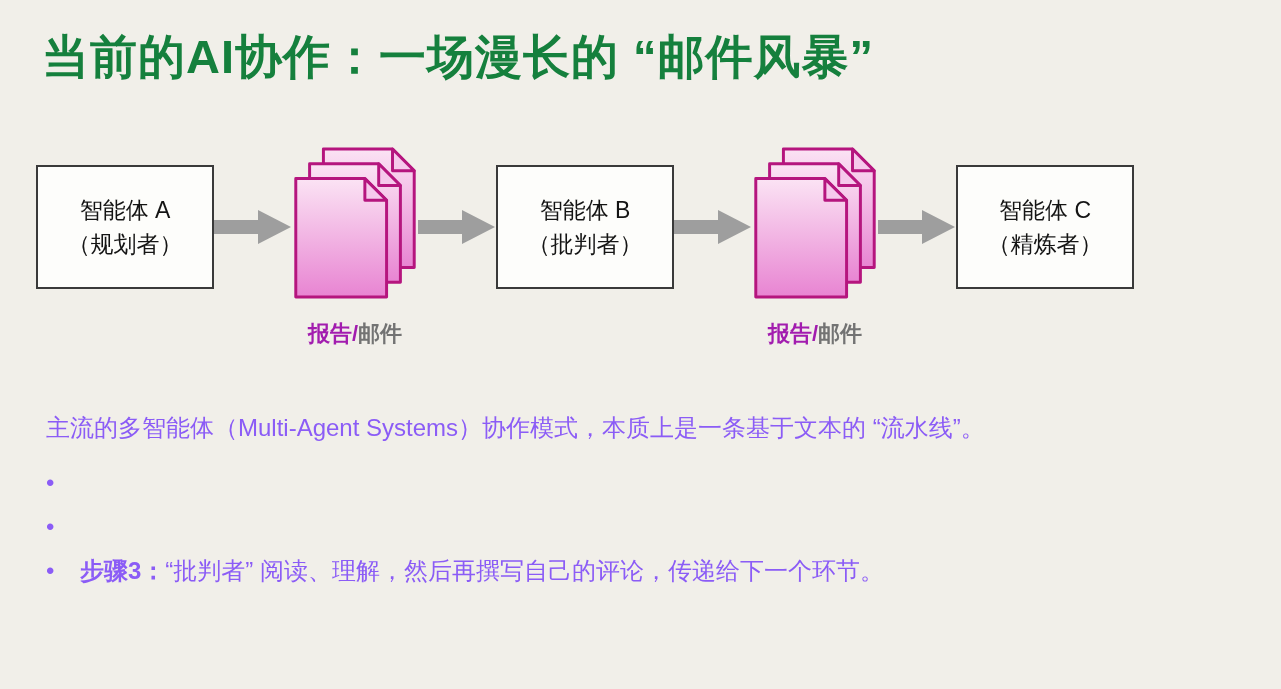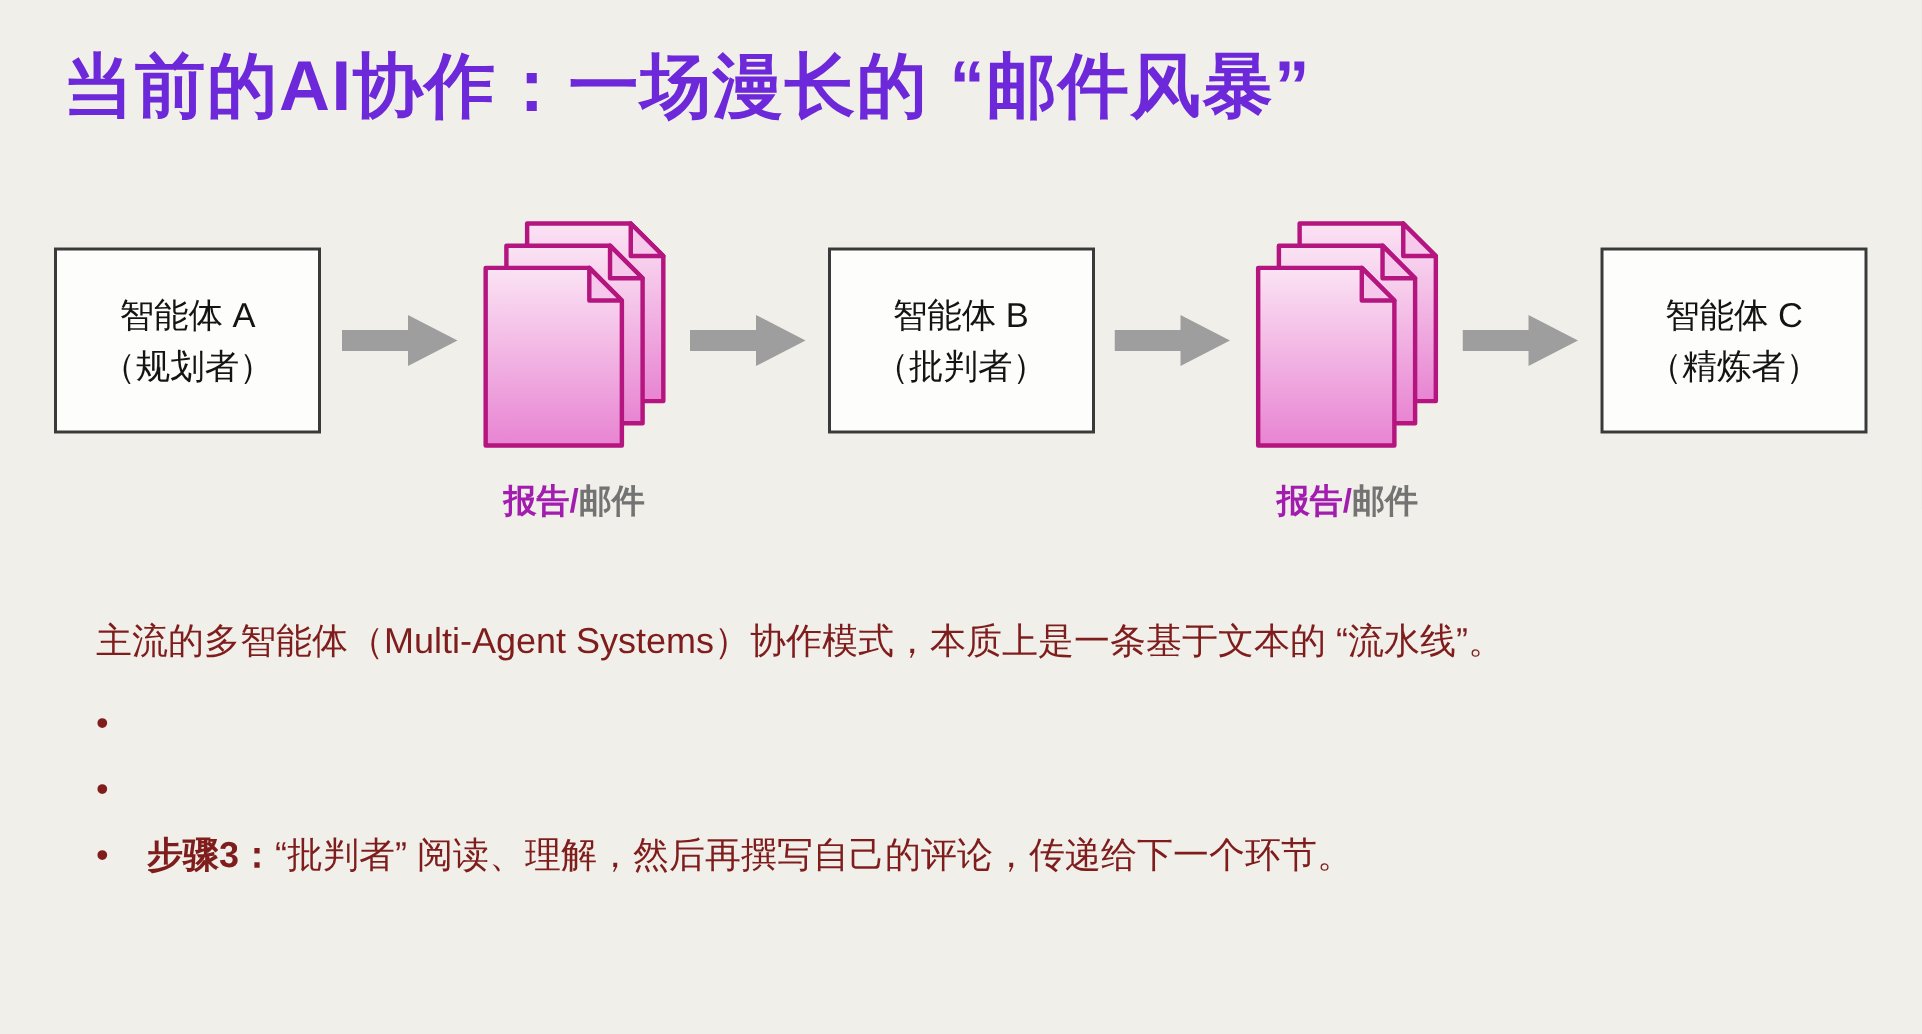--- a/index.html
+++ b/index.html
@@ -9,30 +9,29 @@
     background: #f1efe9;
     position: relative;
     overflow: hidden;
     color: #141414;
   }
   .title {
     margin: 26px 40px 0 42px;
     font-size: 47px;
     font-weight: 900;
     letter-spacing: 1px;
-    color: #6d28d9;
+    color: #15803d;
     white-space: nowrap;
   }
   
   .diagram {
     margin-top: 56px;
     padding: 0 36px;
     display: flex;
     align-items: flex-start;
-    justify-content: space-between;
   }
   .agent-box {
     margin-top: 20px;
     width: 178px;
     height: 124px;
     background: #fdfdfb;
     border: 2px solid #3a3a3a;
     display: flex;
     flex-direction: column;
     align-items: center;
@@ -58,23 +57,23 @@
   .doc-label {
     margin-top: 20px;
     font-size: 22px;
     font-weight: 700;
     white-space: nowrap;
   }
   .doc-label .p1 { color: #a21caf; }
   .doc-label .p2 { color: #737373; }
   
   .bodytext {
-    margin: 62px 42px 0 64px;
+    margin: 62px 42px 0 46px;
     font-size: 24px;
-    color: #7f1d1d;
+    color: #8b5cf6;
   }
   .intro { line-height: 1.4; }
   .bullets { margin-top: 22px; list-style: none; }
   .bullet-row {
     display: flex;
     align-items: flex-start;
     margin-bottom: 12px;
     line-height: 1.35;
   }
   .bullet-marker {

